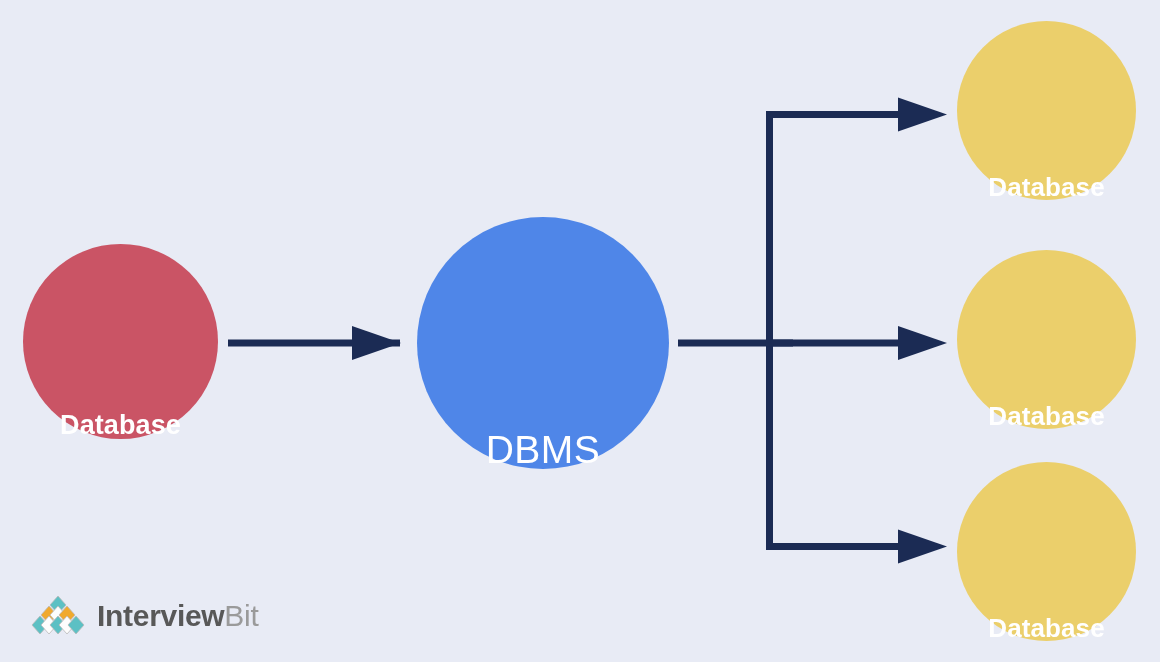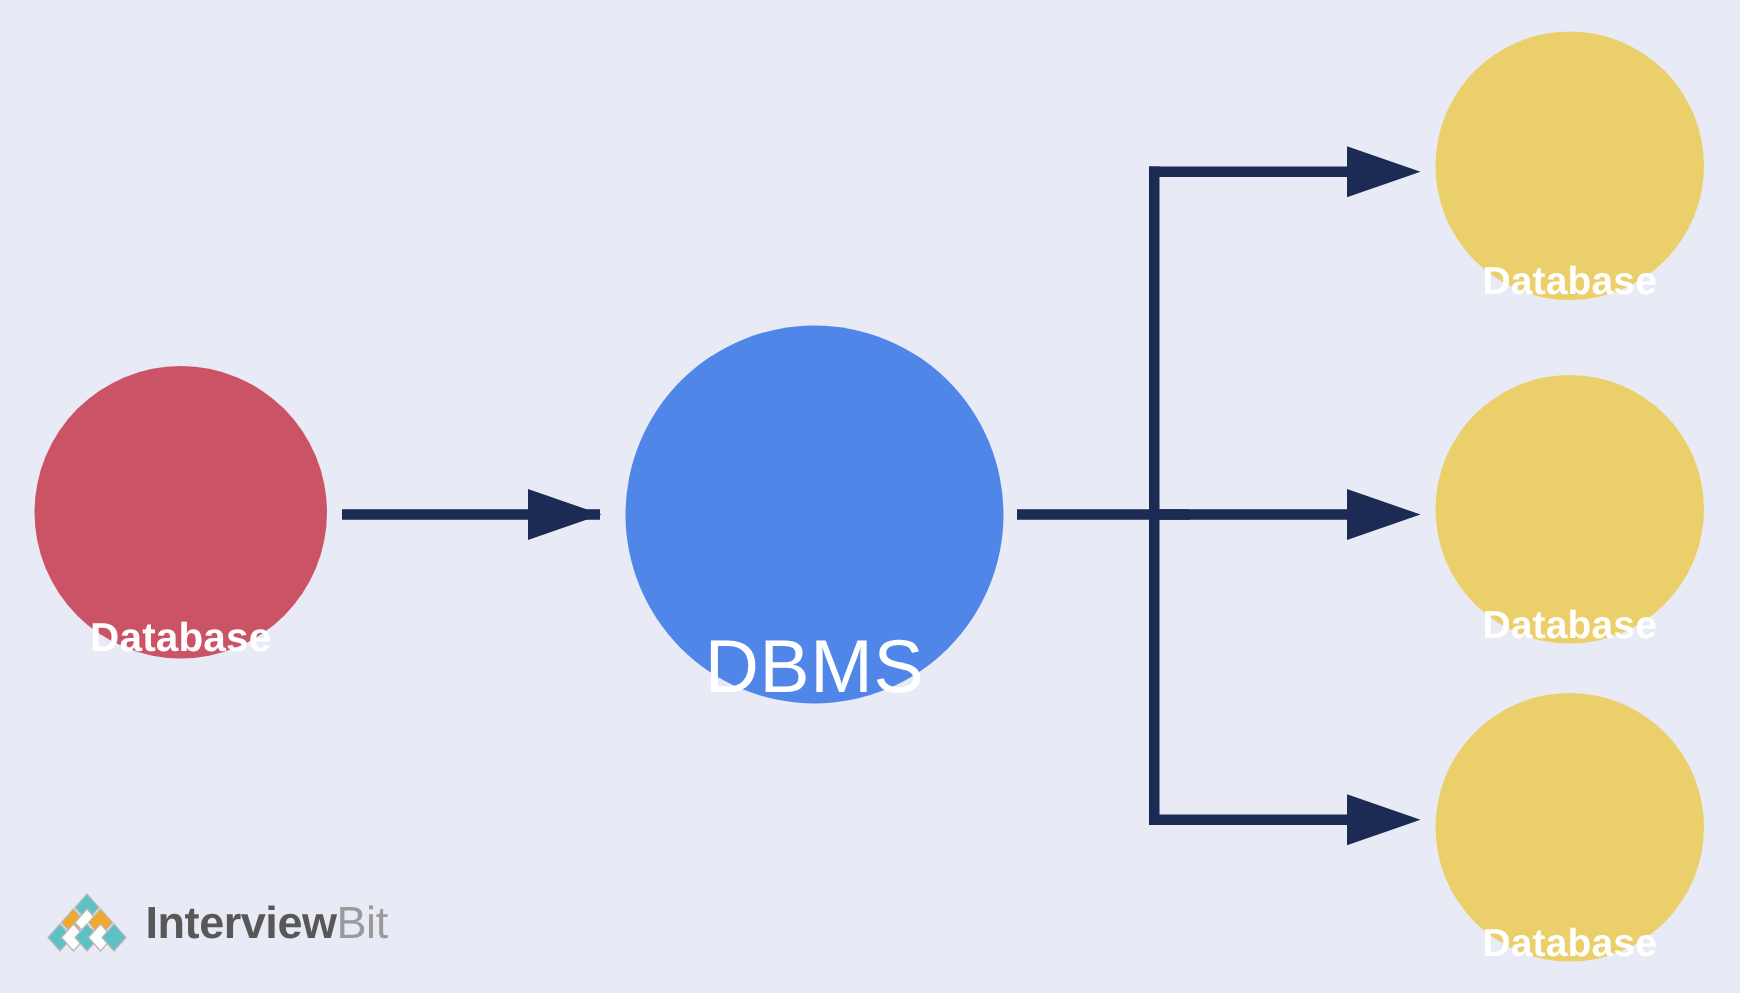--- a/index.html
+++ b/index.html
@@ -48,21 +48,21 @@
   }
   
   #node-dbms {
     left: 417px;
     top: 217px;
     width: 252px;
     height: 252px;
     background: #4f86e8;
   }
   #node-dbms .node-label {
-    font-size: 50px;
+    font-size: 39px;
     font-weight: 400;
     letter-spacing: 0.5px;
   }
   
   .node-target {
     width: 179px;
     height: 179px;
     background: #ebcf6b;
     left: 957px;
   }

